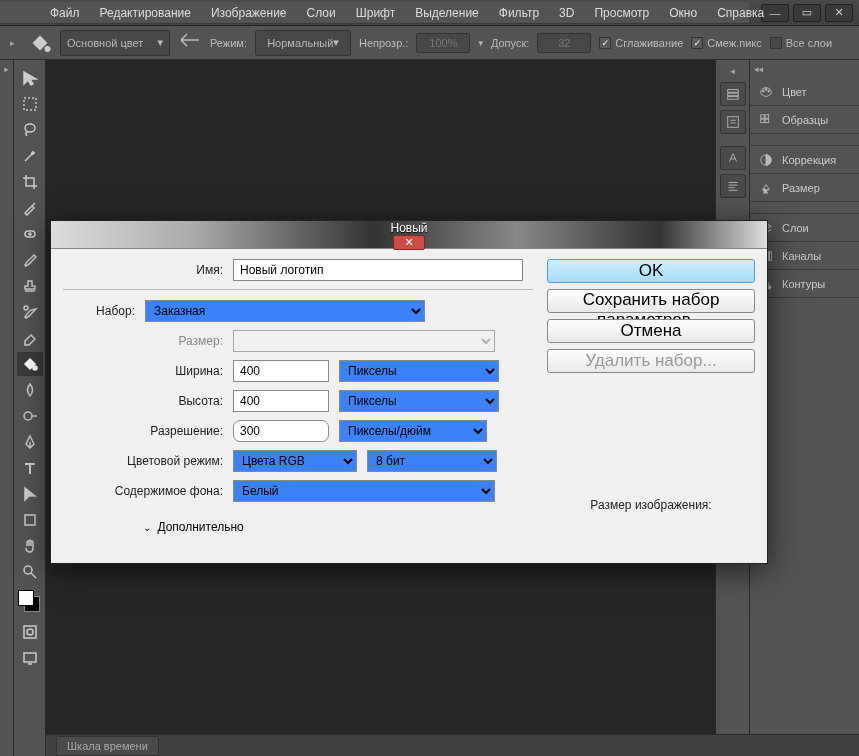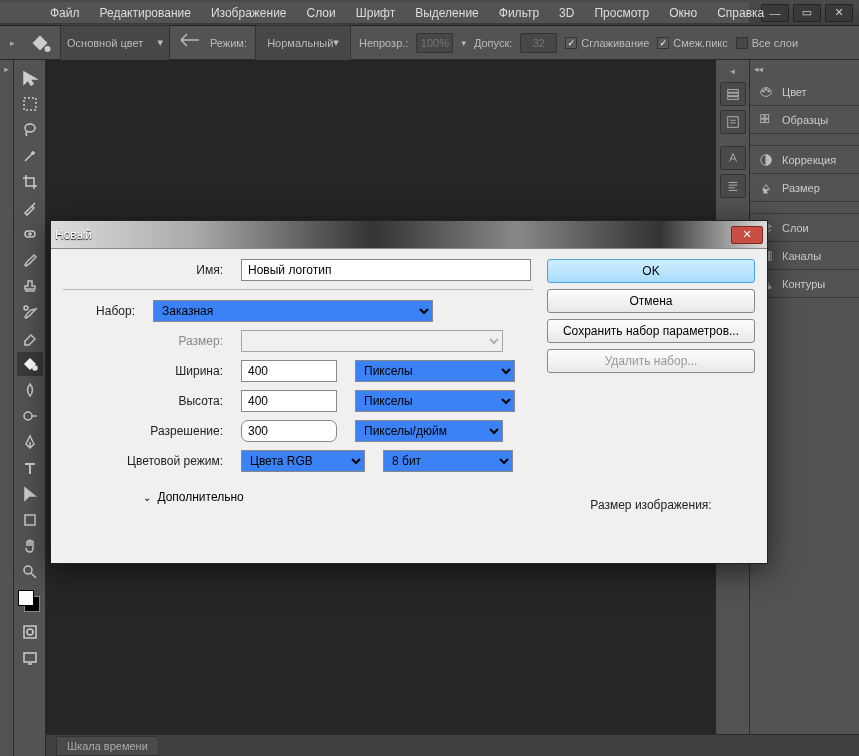--- a/index.html
+++ b/index.html
@@ -13,23 +13,23 @@
 .win-btn.close { background:#3a3a3a; }
 
 
 .menubar { height: 22px; background:#535353; display:flex; align-items:center; padding:0 4px 0 40px; gap:0; border-bottom:1px solid #3a3a3a; position:absolute; top:2px; left:0; right:110px; }
 .menubar .item { color:#ddd; font-size:12px; padding:3px 10px; cursor:pointer; }
 
 
 .optionsbar { position:absolute; top:26px; left:0; right:0; height:34px; background:#535353; border-bottom:1px solid #2a2a2a; display:flex; align-items:center; padding:0 10px; gap:8px; }
 .opt-expand { width:10px; color:#aaa; font-size:9px; cursor:pointer; }
 .opt-icon { width:24px; height:24px; display:flex; align-items:center; justify-content:center; }
-.opt-field { background:#474747; border:1px solid #333; border-radius:2px; height:36px; display:flex; align-items:center; padding:0 6px; color:#bbb; font-size:11px; }
+.opt-field { background:#474747; border:1px solid #333; border-radius:2px; height:26px; display:flex; align-items:center; padding:0 6px; color:#bbb; font-size:11px; }
 .opt-label { color:#bbb; font-size:11px; }
-.opt-num { width:37px; background:#474747; border:1px solid #333; height:20px; color:#777; font-size:11px; text-align:center; border-radius:2px; }
+.opt-num { width:54px; background:#474747; border:1px solid #333; height:20px; color:#777; font-size:11px; text-align:center; border-radius:2px; }
 .chk { display:flex; align-items:center; gap:4px; color:#bbb; font-size:11px; }
 .chk-box { width:12px; height:12px; border:1px solid #333; background:#474747; display:flex; align-items:center; justify-content:center; font-size:9px; color:#fff; }
 .chk-box.on { background:#5a5a5a; }
 
 
 .mainwrap { position:absolute; top:60px; left:0; right:0; bottom:0; display:flex; }
 .leftgutter { width:14px; background:#535353; border-right:1px solid #2a2a2a; }
 .leftgutter .exp { color:#aaa; font-size:9px; text-align:center; padding-top:4px; cursor:pointer; }
 .toolbox { width:32px; background:#535353; border-right:1px solid #2a2a2a; display:flex; flex-direction:column; align-items:center; padding-top:6px; gap:0; }
 .tool { width:26px; height:24px; display:flex; align-items:center; justify-content:center; color:#ccc; cursor:pointer; border-radius:2px; margin-bottom:2px; }
@@ -55,31 +55,31 @@
 .panel-row .ptxt { color:#ccc; font-size:11px; }
 .panel-gap { height:12px; border-bottom:1px solid #3a3a3a; }
 .panel-exp { color:#aaa; font-size:9px; padding:4px; cursor:pointer; }
 
 
 .statusbar { position:absolute; bottom:0; left:46px; right:0; height:22px; background:#414141; border-top:1px solid #2a2a2a; display:flex; align-items:center; padding:0 10px; }
 .status-tab { background:#4a4a4a; color:#aaa; font-size:11px; padding:3px 10px; border:1px solid #333; border-radius:2px 2px 0 0; }
 
 
 .dialog { position:absolute; left:50px; top:220px; width:718px; height:344px; background:#f0f0f0; border:1px solid #222; box-shadow:0 6px 30px rgba(0,0,0,.6); }
-.dlg-title { height:28px; background:linear-gradient(90deg,#ddd 0%,#aaa 20%,#333 45%,#888 65%,#333 85%,#ddd 100%); display:flex; align-items:center; padding:0 4px; justify-content:space-between; border-bottom:1px solid #888; }
+.dlg-title { height:28px; background:linear-gradient(90deg,#ddd 0%,#aaa 20%,#333 45%,#888 65%,#333 85%,#ddd 100%); display:flex; align-items:center; padding:0 16px; justify-content:space-between; border-bottom:1px solid #888;flex-direction:column; }
 .dlg-title span { color:#fff; font-size:12px; text-shadow:0 1px 1px #000; }
 .dlg-close { width:32px; height:18px; background:#c94f44; border:1px solid #7a2820; border-radius:2px; color:#fff; display:flex; align-items:center; justify-content:center; font-size:11px; cursor:pointer; }
 .dlg-body { display:flex; padding:10px 12px; gap:14px; height:calc(100% - 28px); }
 .dlg-left { flex:1; }
 .dlg-right { width:208px; display:flex; flex-direction:column; gap:6px; }
-.frow { display:flex; align-items:center; margin-bottom:8px; gap:18px; }
+.frow { display:flex; align-items:center; margin-bottom:8px; gap:10px; }
 .flabel { width:160px; text-align:right; font-size:12px; color:#222; }
 .finput { height:22px; border:1px solid #888; background:#fff; font-size:12px; padding:0 6px; }
 .fselect { height:22px; border:1px solid #888; background:#3b82f6; font-size:12px; padding:0 4px; }
-.dlg-btn { height:24px; border:1px solid #888; background:linear-gradient(#fdfdfd,#e8e8e8); border-radius:3px; font-size:12px; cursor:pointer; }
+.dlg-btn { height:24px; border:1px solid #888; background:linear-gradient(#fdfdfd,#e8e8e8); border-radius:3px; font-size:17px; cursor:pointer; }
 .dlg-btn.primary { background:linear-gradient(#cfeeff,#a8dcfb); border:1px solid #4aa3e0; }
 .dlg-btn:disabled { color:#999; }
 .advanced { display:flex; align-items:center; gap:6px; margin-top:10px; margin-left:80px; font-size:12px; cursor:pointer; }
 .advanced .caret { font-size:10px; transform:rotate(0deg); }
 .size-info { margin-top:119px; text-align:center; font-size:12px; color:#222; }
 fieldset.preset { border:1px solid #ccc; border-top:1px solid #bbb; border-left:none; border-right:none; border-bottom:none; margin:0; padding:10px 0 0 0; }
 </style>
 </head>
 <body>
 
@@ -422,29 +422,33 @@
       <div class="frow">
         <div class="flabel">Разрешение:</div>
         <input class="finput" style="width: 96px; border-radius: 7px;" value="300">
         <select class="fselect" style="width:148px"><option>Пикселы/дюйм</option></select>
       </div>
       <div class="frow">
         <div class="flabel">Цветовой режим:</div>
         <select class="fselect" style="width:124px"><option>Цвета RGB</option></select>
         <select class="fselect" style="width:130px"><option>8 бит</option></select>
       </div>
+      <div class="frow">
+        <div class="flabel">Содержимое фона:</div>
+        <select class="fselect" style="width:262px"><option>Белый</option></select>
+      </div>
       </fieldset>
       <div class="advanced">
         <span class="caret">⌄</span>
         <span>Дополнительно</span>
       </div>
     </div>
     <div class="dlg-right">
       <button class="dlg-btn primary">OK</button>
+      <button class="dlg-btn">Сохранить набор параметров...</button>
       <button class="dlg-btn">Отмена</button>
-      <button class="dlg-btn">Сохранить набор параметров...</button>
       <button class="dlg-btn" disabled="">Удалить набор...</button>
       <div class="size-info">
         <div>Размер изображения:</div>
       </div>
     </div>
   </div>
 </div>
 
 </body></html>

